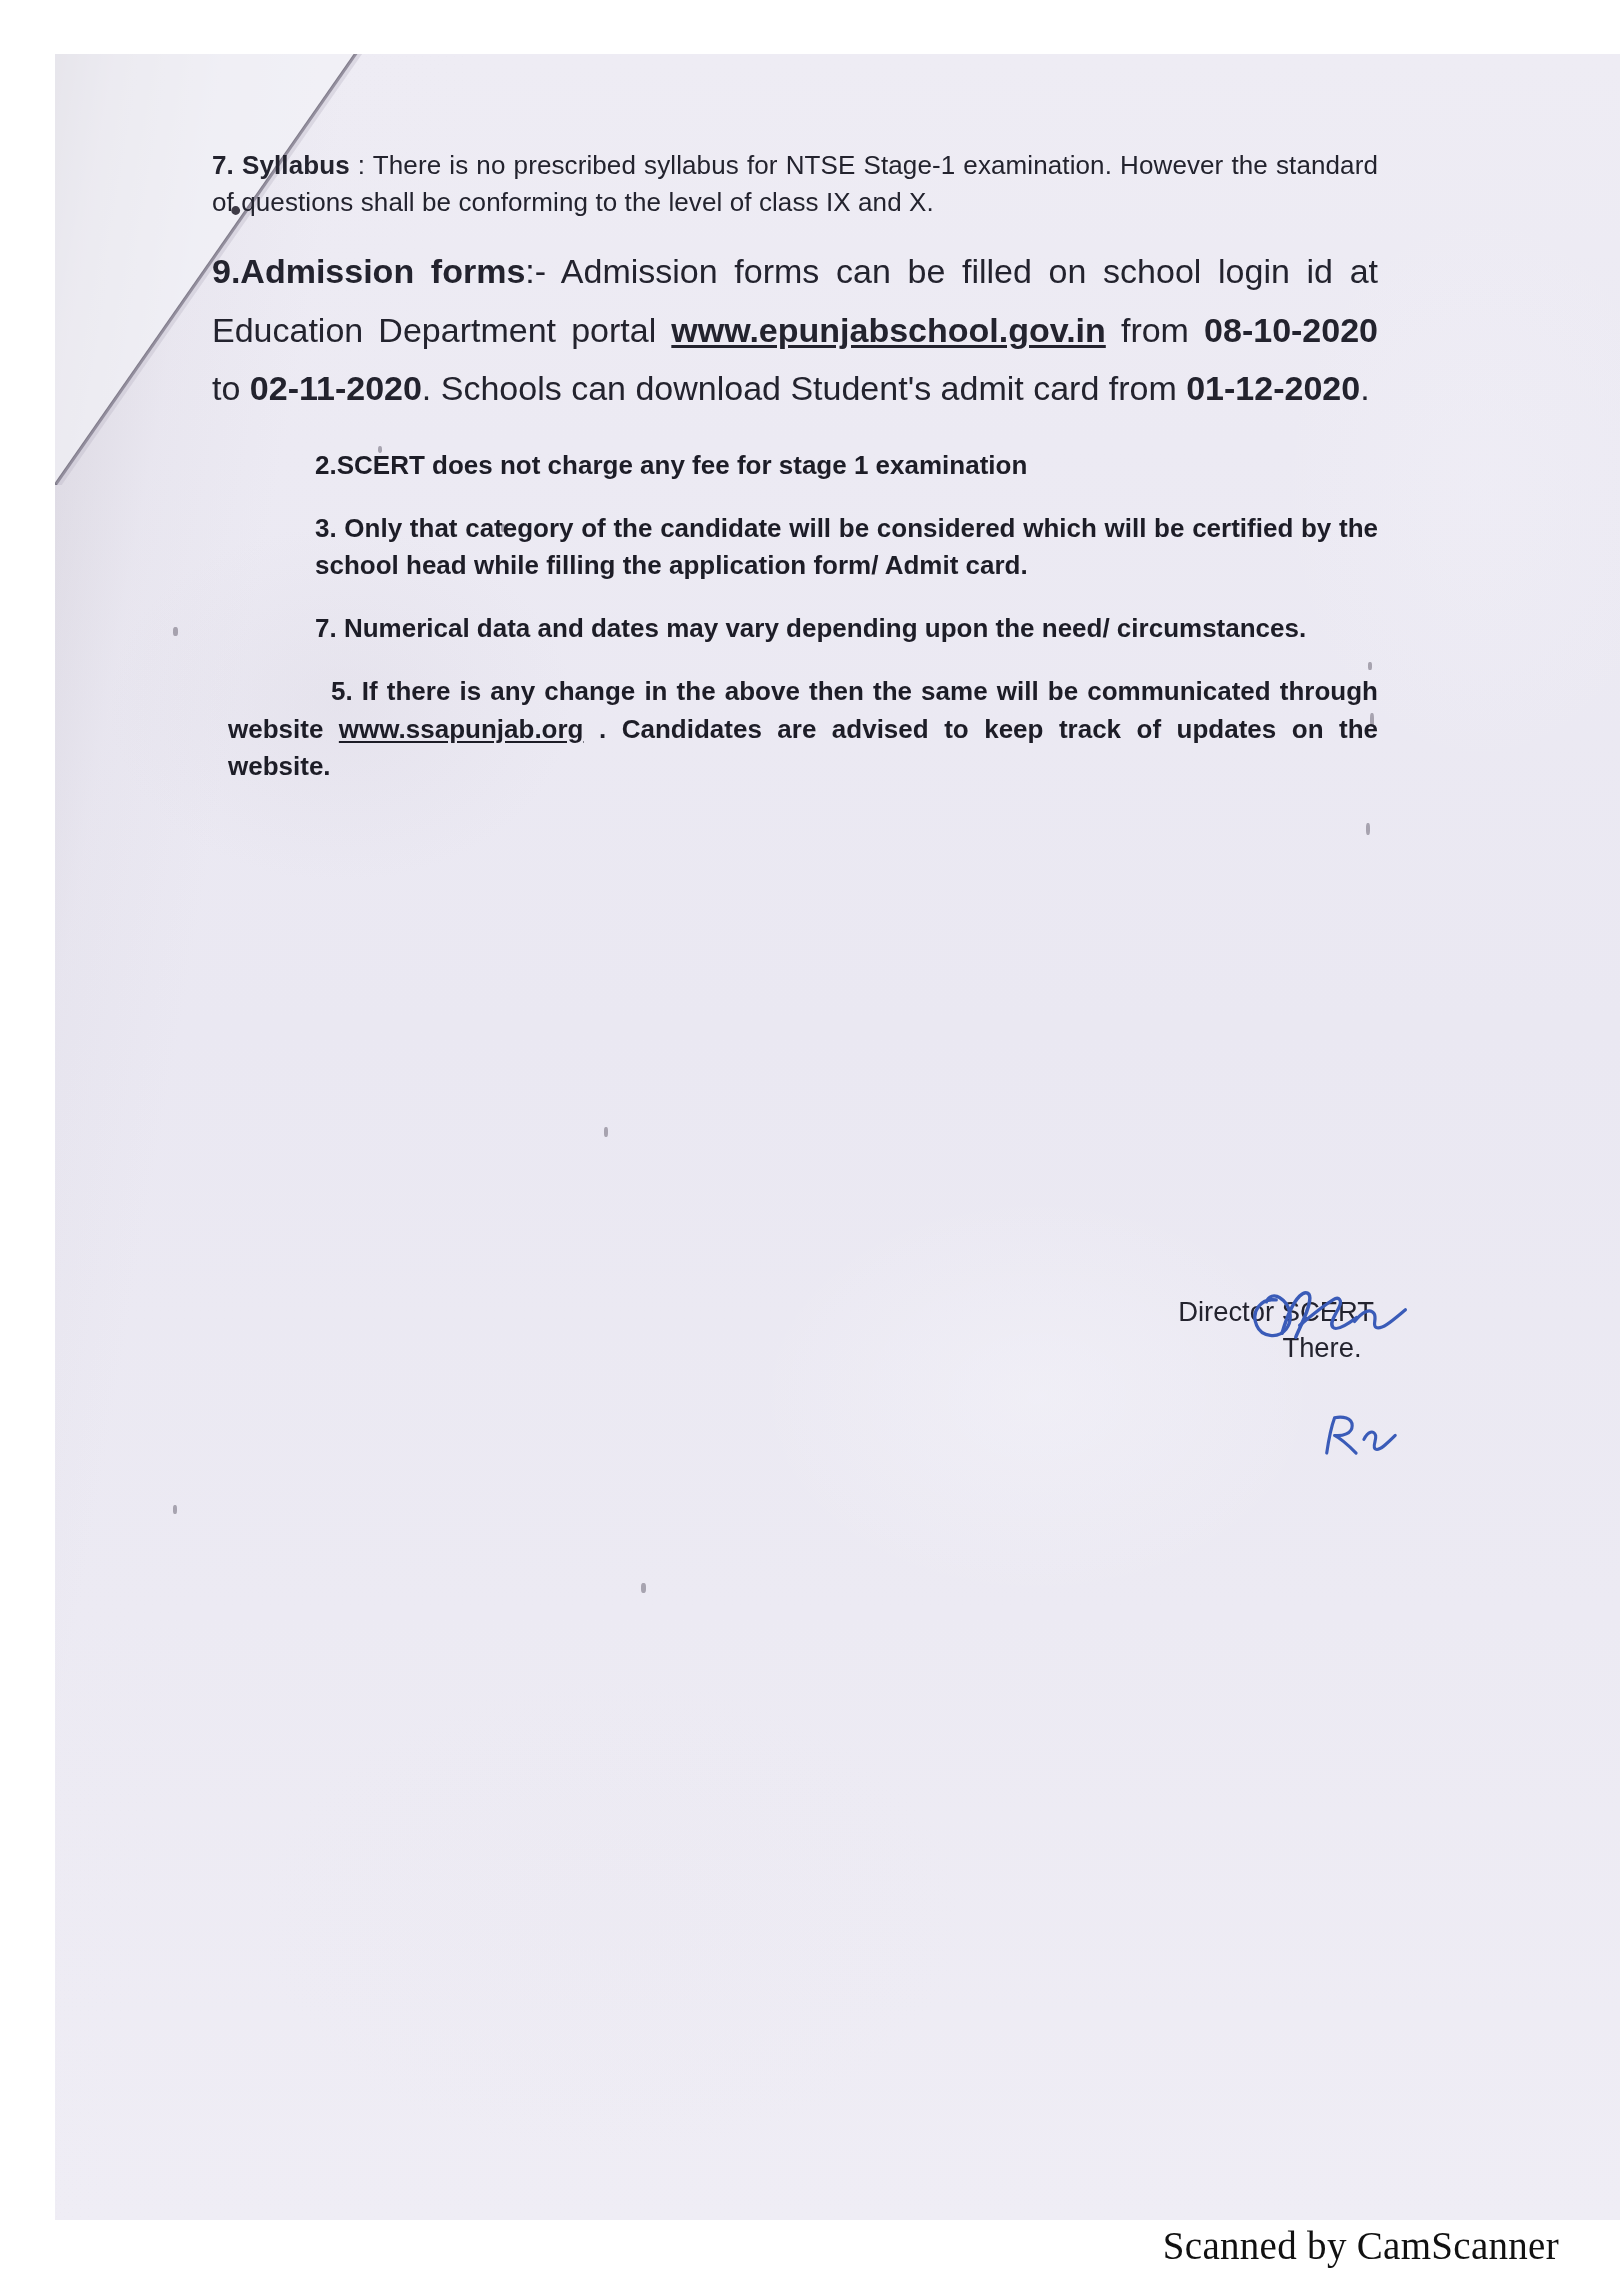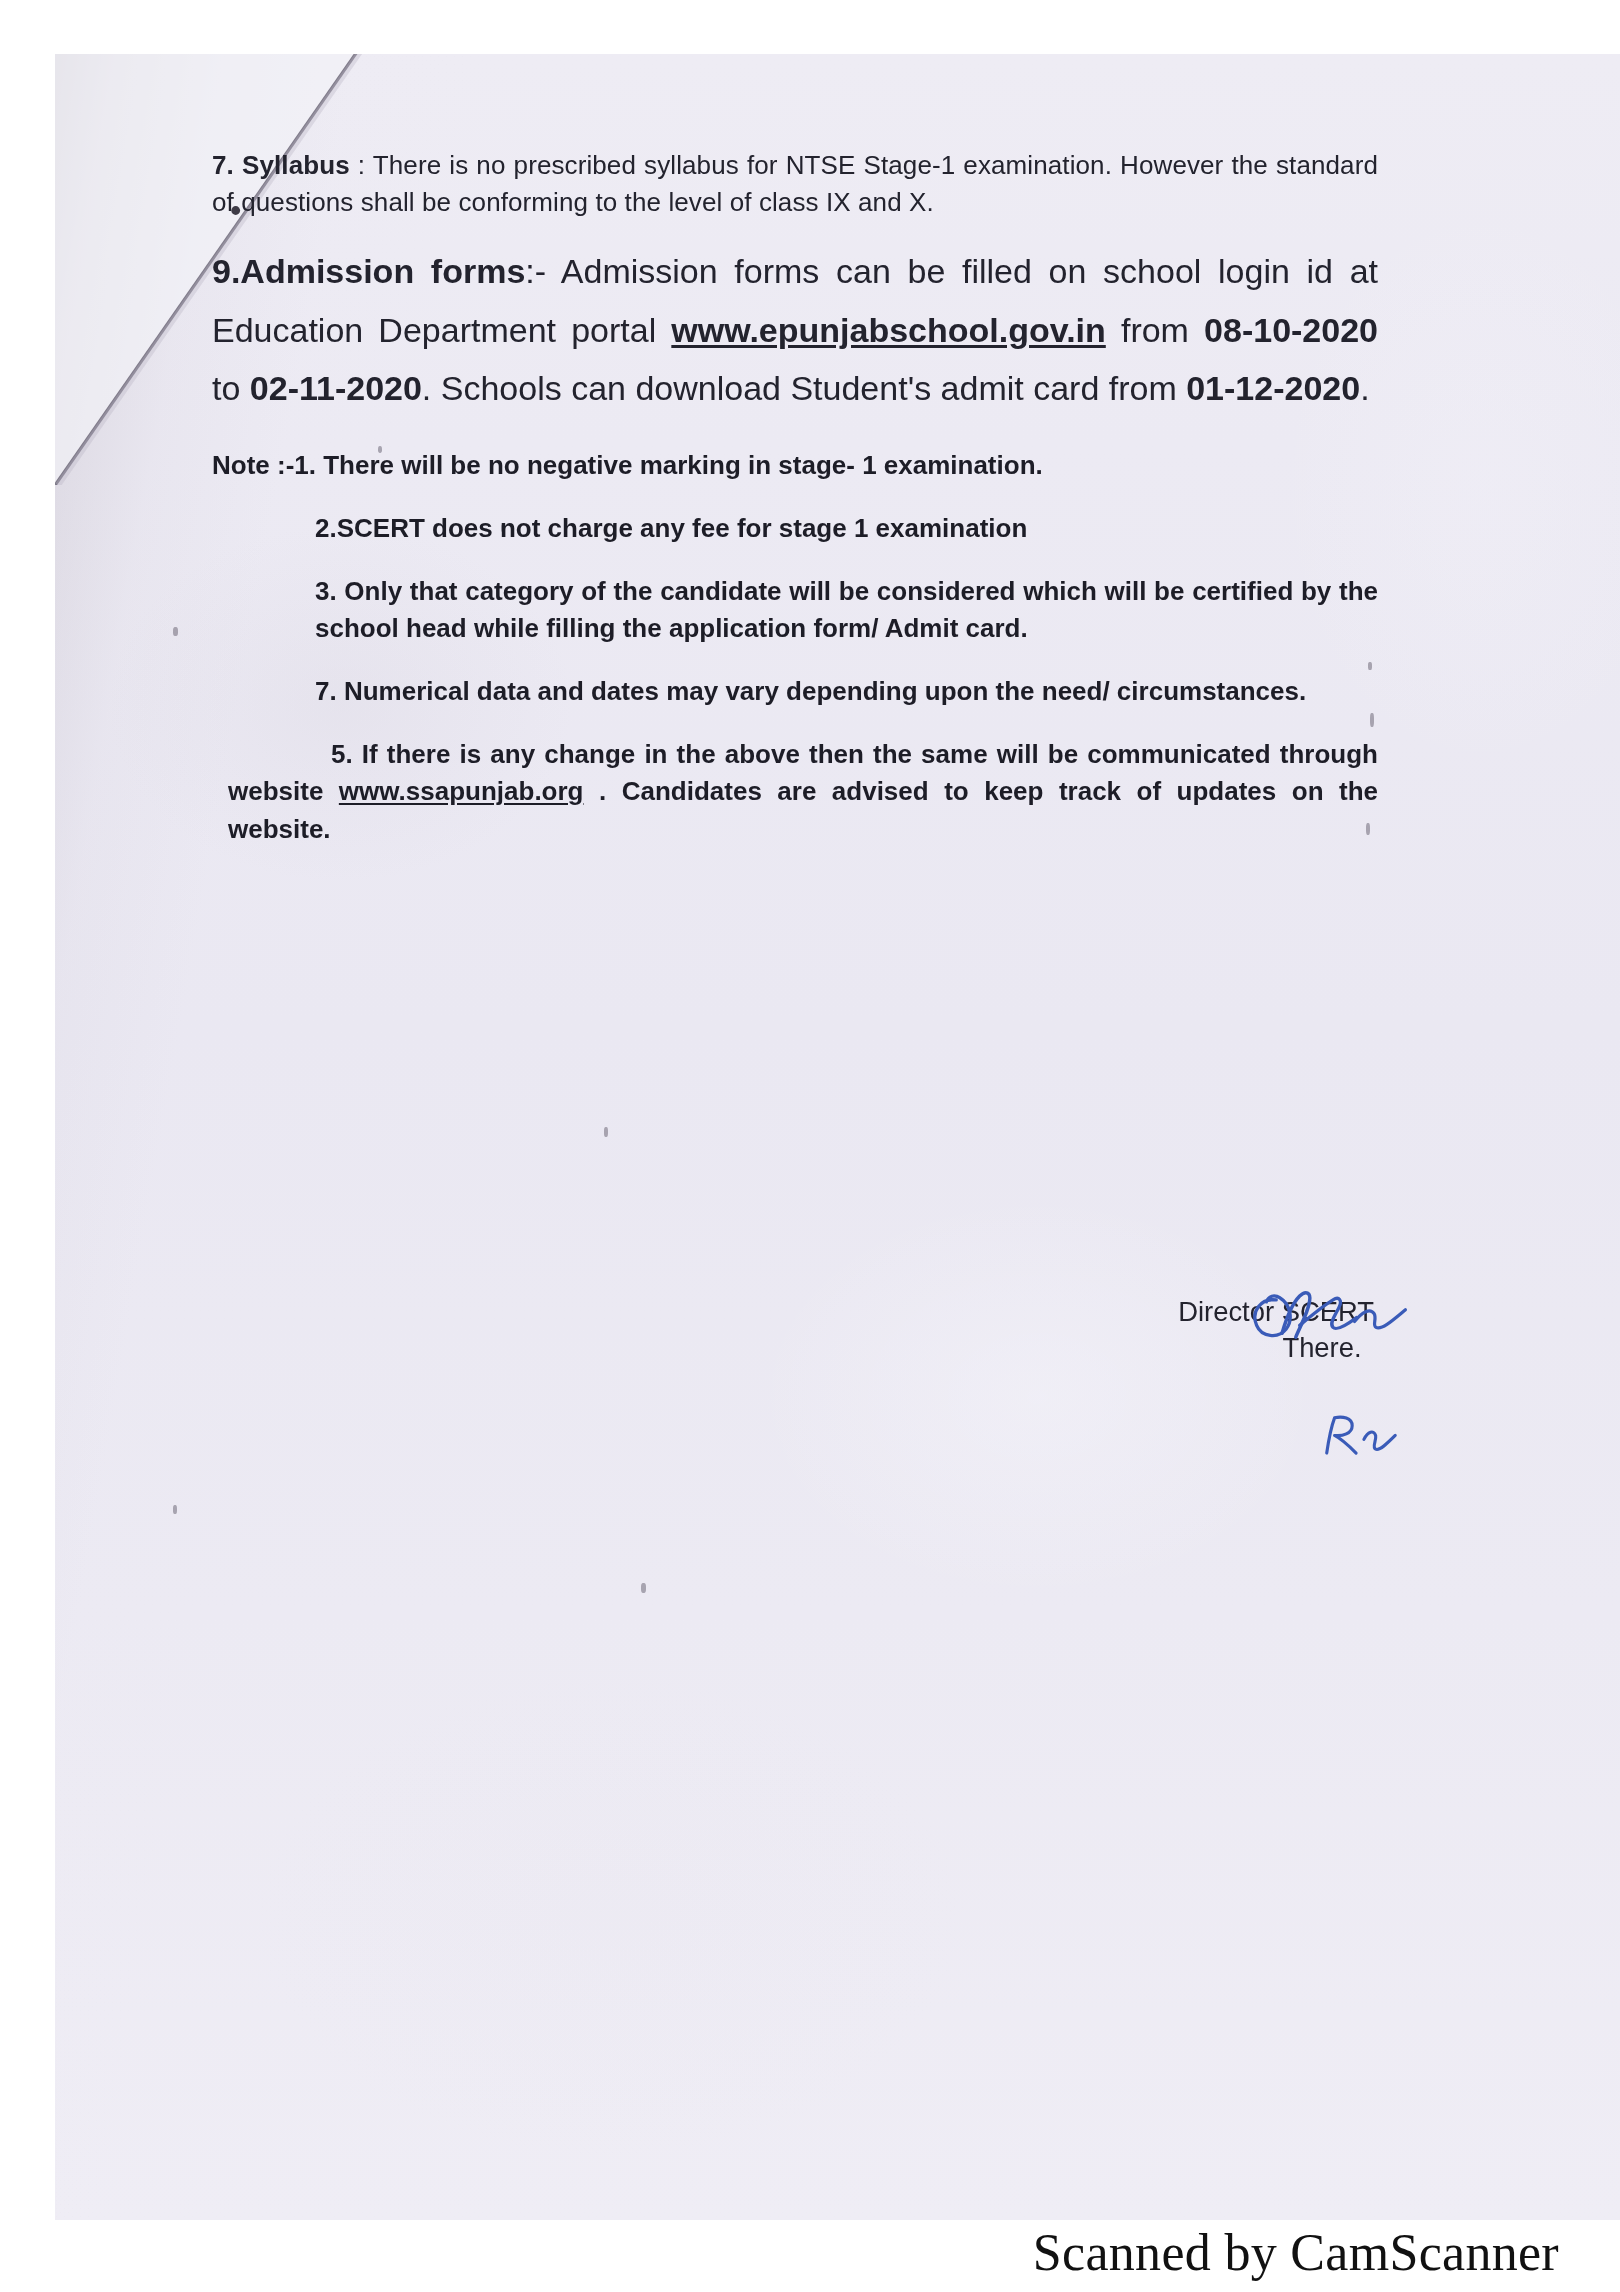--- a/index.html
+++ b/index.html
@@ -180,21 +180,21 @@
   
   #camscanner-footer {
     position: absolute;
     left: 0;
     top: 2223px;
     width: 1596px;
     text-align: right;
     padding-right: 37px;
     box-sizing: border-box;
     font-family: "Liberation Serif", serif;
-    font-size: 52px;
+    font-size: 39px;
     color: #111111;
     letter-spacing: 0.3px;
   }
 </style>
 </head>
 <body>
 
 <div id="scan-sheet">
 
   <div id="paper-texture"></div>
@@ -220,21 +220,20 @@
 
   <div id="text-column">
 
     <p class="para p-sans"><span class="lead">7. Syllabus</span><span> : </span><span>There is no prescribed syllabus for NTSE Stage-1 examination. However the standard of questions shall be conforming to the level of class IX and X.</span></p>
 
 
     <p class="para p-admission"><span class="lead">9.Admission forms</span><span>:- Admission forms can be filled on school login id at Education Department portal </span><span class="url">www.epunjabschool.gov.in</span><span>  from </span><span class="strongdate">08-10-2020</span><span> to </span><span class="strongdate">02-11-2020</span><span>. Schools can download Student's admit card from </span><span class="strongdate">01-12-2020</span><span>.</span></p>
 
     <div id="note-block">
 
-      <p class="note-line note-nojust">Note :-1. There will be no negative marking in stage- 1 examination.</p>
 
       <p class="note-line note-indent note-nojust">2.SCERT does not charge any fee for stage 1 examination</p>
 
       <p class="note-line note-indent">3. Only that category of the candidate will be considered which will be certified by the school head while filling the application form/ Admit card.</p>
 
       <p class="note-line note-indent">7. Numerical data and dates may vary depending upon the need/ circumstances.</p>
 
       <p class="note-line note-hang"><span>5. If there is any change in the above then the same will be communicated   through website </span><span class="url">www.ssapunjab.org</span><span> . Candidates are advised to keep   track of updates on the website.</span></p>
 
     </div>

